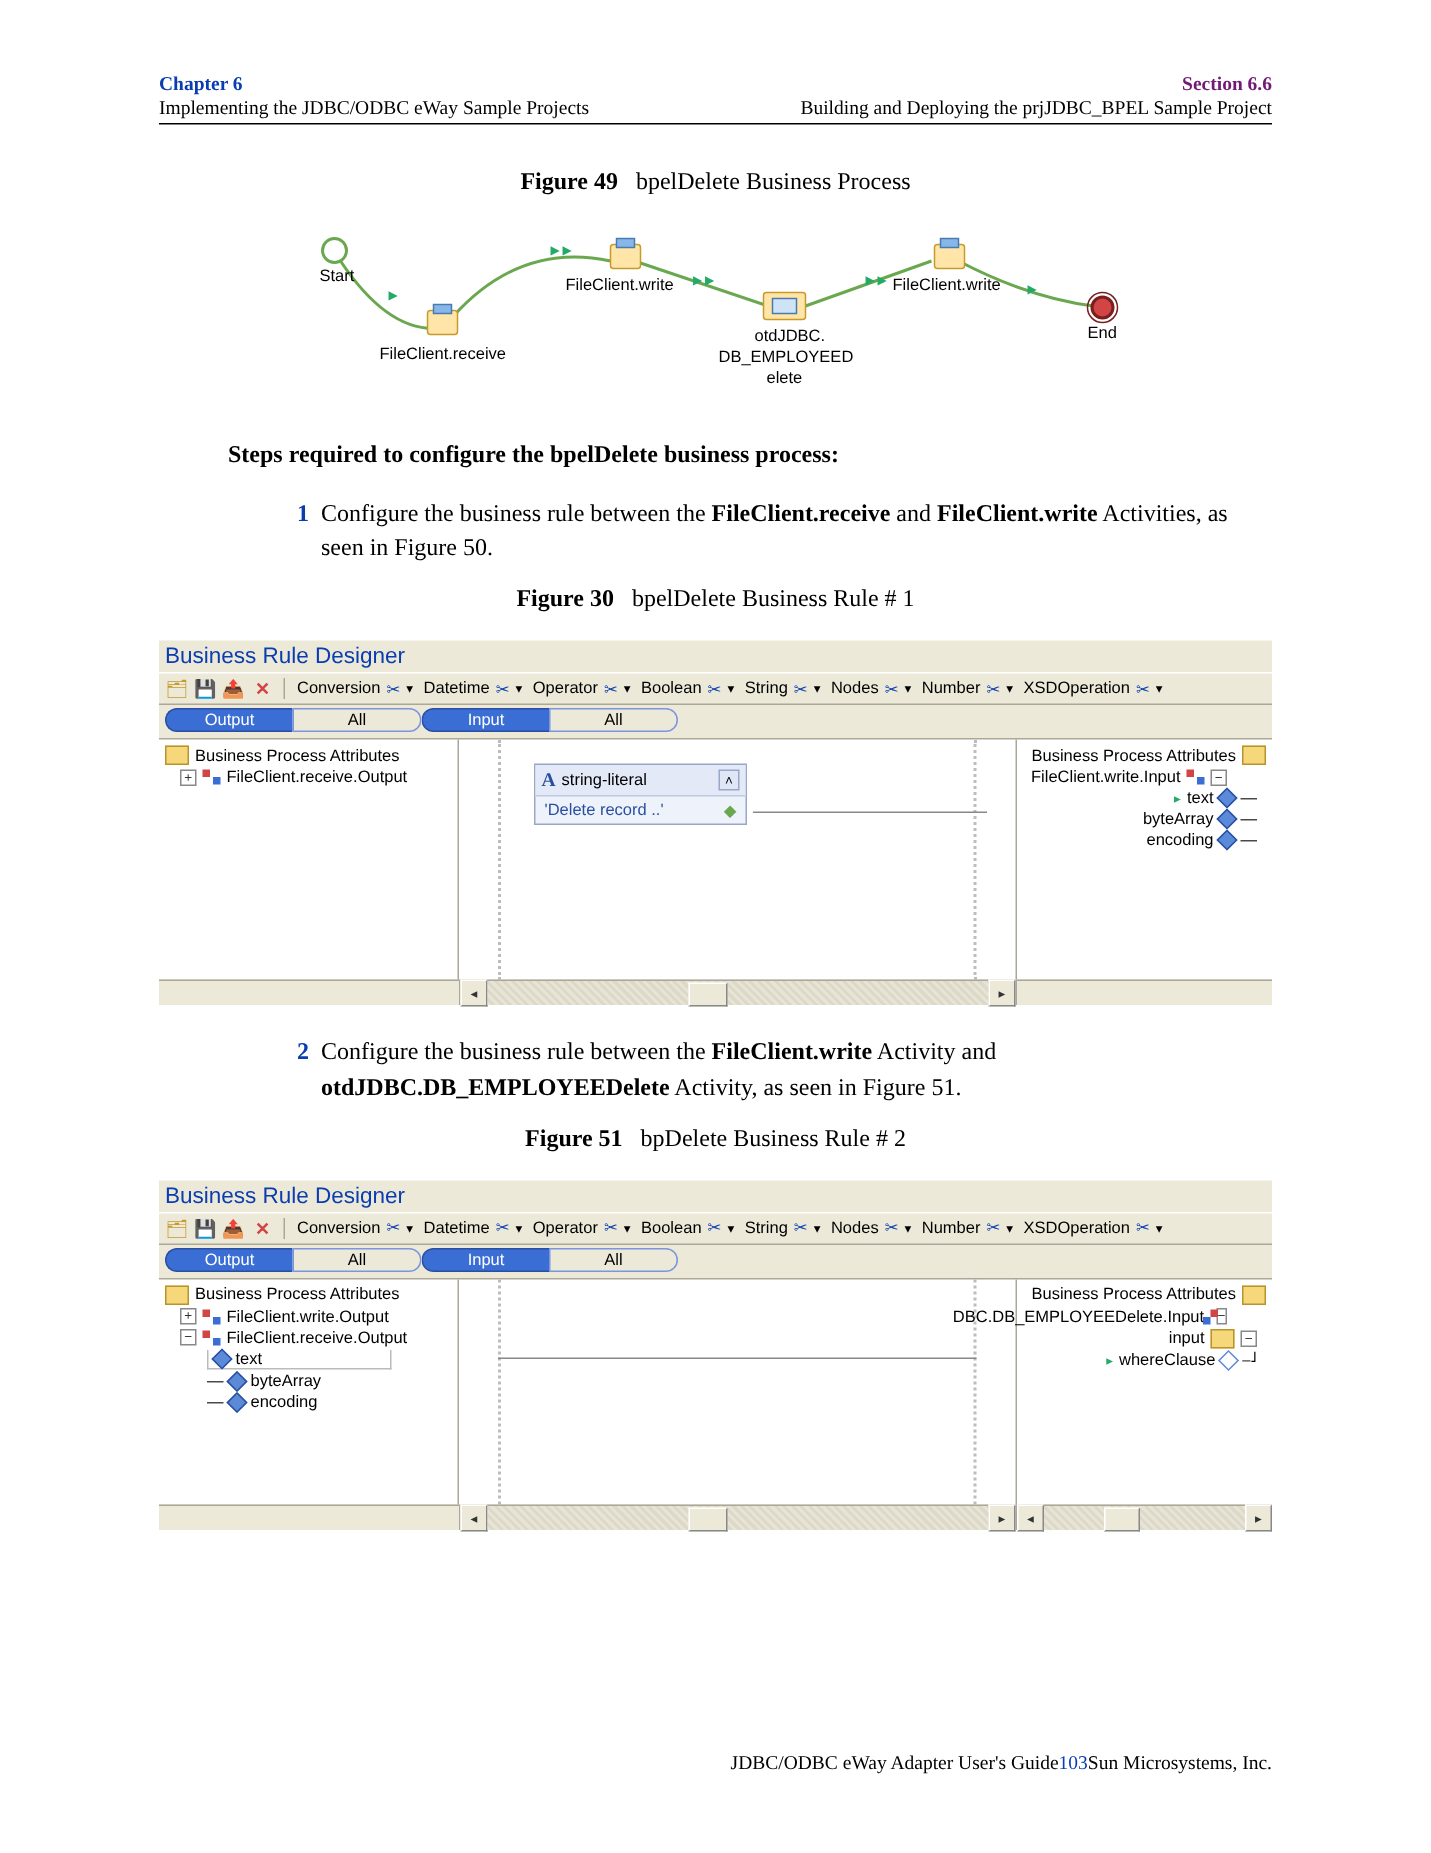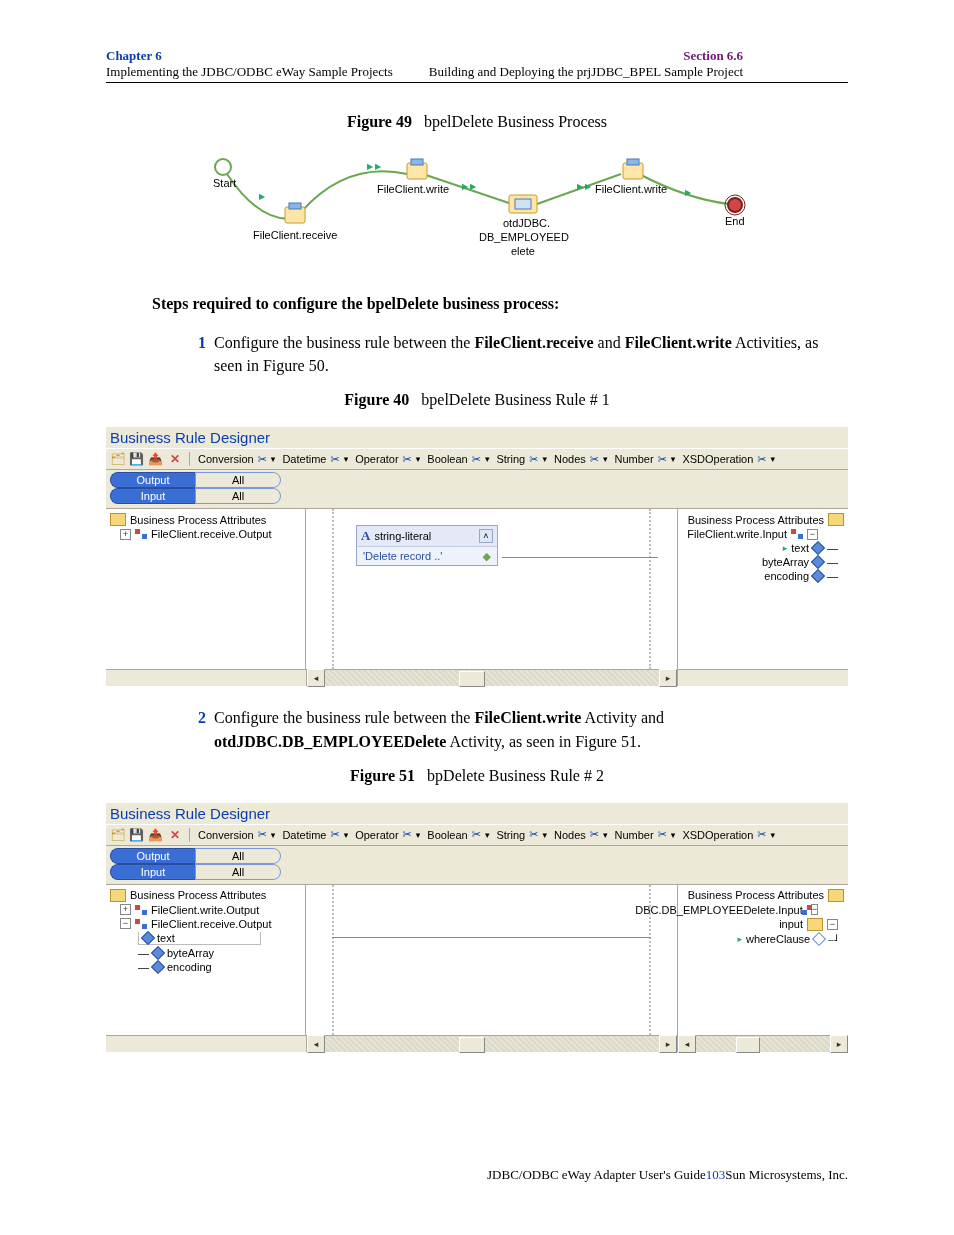--- a/index.html
+++ b/index.html
@@ -11,26 +11,25 @@
   .page {
     width: 954px;
     height: 1235px;
     position: relative;
     box-sizing: border-box;
     padding: 48px 106px 0 106px;
     color: #000;
   }
   .top-header {
     display: flex;
-    justify-content: flex-start;
+    justify-content: space-between;
     font-size: 13px;
     border-bottom: 1px solid #000;
     padding-bottom: 2px;
     margin-bottom: 30px;
-    gap: 36px;
   }
   .top-header .left, .top-header .right {
     display: flex;
     flex-direction: column;
   }
   .top-header .right { text-align: right; }
   .chapter-link { color: #0a3db0; font-weight: bold; }
   .section-link { color: #701a75; font-weight: bold; }
   .sub-header { color: #000; }
   .note-block {
@@ -100,21 +99,20 @@
   .tb-menu {
     display: inline-flex; align-items: center; gap: 4px;
     color: #000; padding: 0 2px;
     white-space: nowrap;
   }
   .tb-menu .scissors { color: #0a3db0; }
   .tb-menu .arrow { font-size: 9px; color: #000; }
   .tabbar {
     display: flex; justify-content: flex-start;
     padding: 2px 4px 4px 4px;
-    flex-direction: column;
   }
   .tabgroup { display: flex; gap: 0; }
   .tab {
     border: 1px solid #7a96df;
     border-radius: 10px;
     padding: 1px 18px;
     font-size: 11px;
     min-width: 48px;
     text-align: center;
   }
@@ -312,21 +310,21 @@
   <div class="steps-heading">Steps required to configure the bpelDelete business process:</div>
 
   <div class="step">
     <span class="num">1</span>
     <span class="txt">
       <span>Configure the business rule between the </span><b>FileClient.receive</b><span> and </span><b>FileClient.write</b><span> Activities, as seen in Figure 50.</span>
     </span>
   </div>
 
   <div class="fig-caption">
-    <span class="fignum">Figure 40</span>&nbsp;&nbsp;
+    <span class="fignum">Figure 30</span>&nbsp;&nbsp;
     <span>bpelDelete Business Rule # 1</span>
   </div>
 
   <div class="designer">
     <div class="title">Business Rule Designer</div>
     <div class="toolbar">
       <span class="tb-icon" style="color:#c79a2a">🗂</span>
       <span class="tb-icon" style="color:#2a6">💾</span>
       <span class="tb-icon" style="color:#c79a2a">📤</span>
       <span class="tb-icon" style="color:#d24545;font-weight:bold">✕</span>

